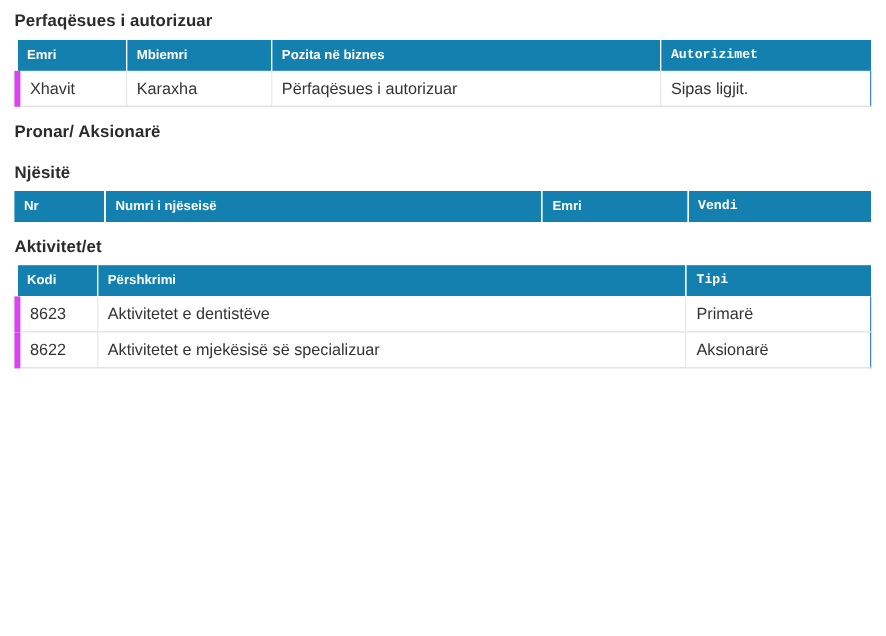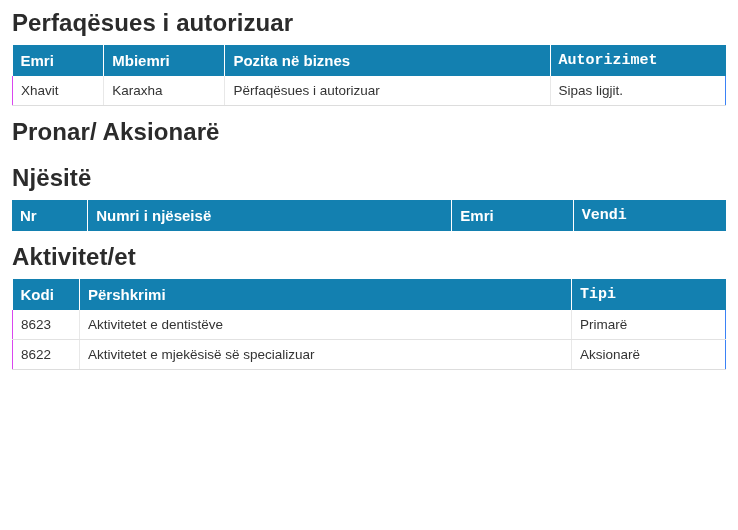--- a/index.html
+++ b/index.html
@@ -15,21 +15,21 @@
     overflow: hidden;
   }
   .page {
     width: 738px;
     height: 530px;
     box-sizing: border-box;
     padding: 0 12px;
     position: relative;
   }
   .section-title {
-    font-size: 24px;
+    font-size: 14px;
     font-weight: bold;
     color: #2b2b2b;
     margin: 0;
     padding: 10px 0 8px 0;
     letter-spacing: 0.1px;
   }
   .section-title.first {
     padding-top: 9px;
   }
   table.data {
@@ -38,21 +38,21 @@
     table-layout: fixed;
     font-size: 13px;
     margin-bottom: 2px;
   }
   table.data thead th {
     background: #1380b0;
     color: #ffffff;
     font-weight: bold;
     text-align: left;
     padding: 7px 8px;
-    font-size: 15px;
+    font-size: 11px;
     border-right: 1px solid #ffffff;
     white-space: nowrap;
     overflow: hidden;
     text-overflow: ellipsis;
   }
   table.data thead th:last-child {
     border-right: none;
     font-family: Liberation Mono, monospace;
   }
   table.data tbody td {
@@ -60,21 +60,21 @@
     border-bottom: 1px solid #e2e2e2;
     border-right: 1px solid #e8e8e8;
     color: #333333;
     font-size: 13.5px;
     vertical-align: top;
     overflow: hidden;
     text-overflow: ellipsis;
     white-space: nowrap;
   }
   table.data tbody td:first-child {
-    border-left: 1px solid #d946ef;
+    border-left: 5px solid #d946ef;
   }
   table.data tbody td:last-child {
     border-right: 1px solid #3b82f6;
   }
   table.data tbody tr:last-child td {
     border-bottom: 1px solid #dddddd;
   }
   
   .t-rep col.c1 { width: 12.8%; }
   .t-rep col.c2 { width: 17.0%; }

